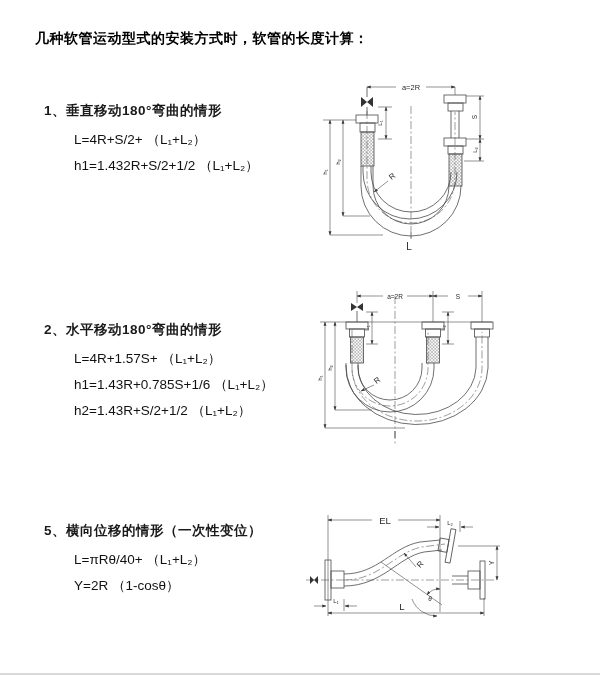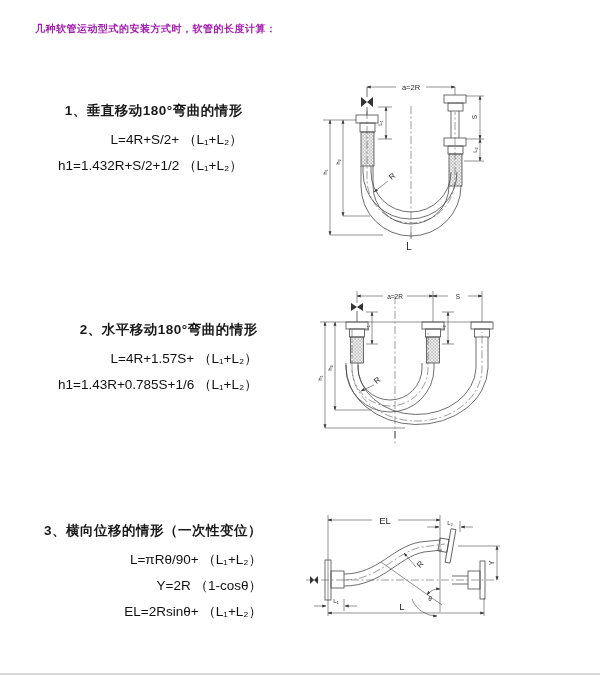--- a/index.html
+++ b/index.html
@@ -1,26 +1,26 @@
 <!DOCTYPE html>
 <html><head>
 <meta charset="utf-8">
 <style>
   html,body{margin:0;padding:0;}
   body{
     width:600px;height:675px;position:relative;background:#ffffff;
     font-family:"Liberation Sans","DejaVu Sans",sans-serif;color:#1c1c1c;overflow:hidden;
   }
   .page-title{
-    position:absolute;left:35px;top:22px;font-size:10px;font-weight:700;
-    letter-spacing:.5px;color:#a21caf;
+    position:absolute;left:35px;top:30px;font-size:14px;font-weight:700;
+    letter-spacing:.5px;color:#000000;
   }
-  .section{position:absolute;left:44px;text-align:right;}
+  .section{position:absolute;left:44px;}
   .sec-heading{font-size:13.5px;font-weight:700;letter-spacing:.5px;margin-bottom:7px;color:#1a1a1a;}
-  .formula{margin-left:14px;font-size:13.5px;line-height:26px;color:#111;white-space:pre;}
+  .formula{margin-left:30px;font-size:13.5px;line-height:26px;color:#111;white-space:pre;}
   .diagram{position:absolute;}
   .bottom-rule{position:absolute;left:0;bottom:0;width:600px;height:2px;background:#d9d9d9;}
   svg text{font-family:"Liberation Sans","DejaVu Sans",sans-serif;fill:#2a2a2a;}
   .thin{stroke:#4a4a4a;stroke-width:.8;fill:none;}
   .dim{stroke:#4a4a4a;stroke-width:.6;fill:none;}
   .dash{stroke:#5a5a5a;stroke-width:.6;fill:none;stroke-dasharray:8 2.5 2 2.5;}
 </style>
 </head>
 <body>
 
@@ -29,27 +29,27 @@
 <div class="section" style="top:102px">
   <div class="sec-heading">1、垂直移动180°弯曲的情形</div>
   <div class="formula">L=4R+S/2+ （L₁+L₂）</div>
   <div class="formula">h1=1.432R+S/2+1/2 （L₁+L₂）</div>
 </div>
 
 <div class="section" style="top:321px">
   <div class="sec-heading">2、水平移动180°弯曲的情形</div>
   <div class="formula">L=4R+1.57S+ （L₁+L₂）</div>
   <div class="formula">h1=1.43R+0.785S+1/6 （L₁+L₂）</div>
+  <div class="formula">h2=1.43R+S/2+1/2 （L₁+L₂）</div>
 </div>
 
 <div class="section" style="top:522px">
-  <div class="sec-heading">3、横向位移的情形（一次性变位）</div>
-  <div class="formula">L=πRθ/90+ （L₁+L₂）</div>
+  <div class="sec-heading">5、横向位移的情形（一次性变位）</div>
+  <div class="formula">L=πRθ/40+ （L₁+L₂）</div>
   <div class="formula">Y=2R （1-cosθ）</div>
-  <div class="formula">EL=2Rsinθ+ （L₁+L₂）</div>
 </div>
 
 <svg class="diagram" style="left:300px;top:70px" width="300" height="198" viewBox="300 70 300 198">
   <defs>
     <marker id="a1" viewBox="0 0 10 10" refX="9" refY="5" markerWidth="7" markerHeight="7" orient="auto-start-reverse">
       <path d="M0,1.5 L10,5 L0,8.5 z" fill="#3a3a3a"></path>
     </marker>
     <pattern id="p1" width="3.2" height="3.2" patternUnits="userSpaceOnUse">
       <path d="M0,3.2 L3.2,0 M0,0 L3.2,3.2" stroke="#8a8a8a" stroke-width="0.5"></path>
     </pattern>

